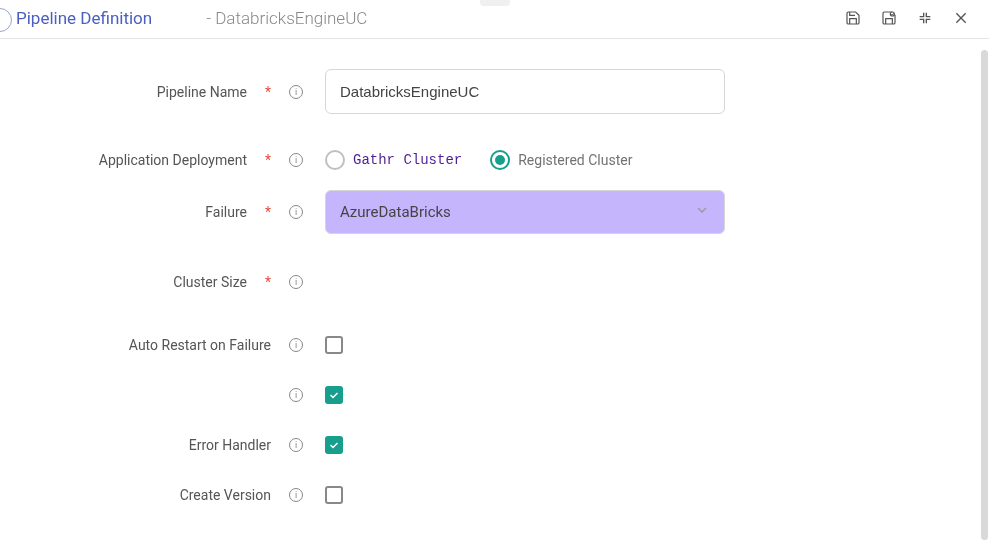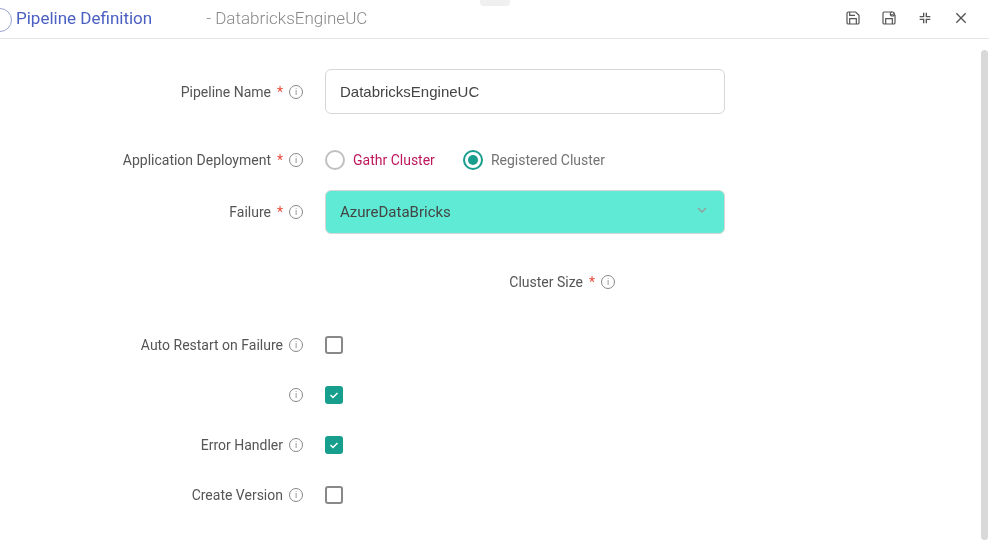--- a/index.html
+++ b/index.html
@@ -99,21 +99,21 @@
     }
     .label-col {
       width: 305px;
       text-align: right;
       padding-right: 22px;
       font-size: 14px;
       color: #555;
       display: flex;
       align-items: center;
       justify-content: flex-end;
-      gap: 4px;
+      gap: 16px;
     }
     .required {
       color: #e74c3c;
       margin-left: 2px;
     }
     .info-icon {
       display: inline-flex;
       align-items: center;
       justify-content: center;
       width: 14px;
@@ -143,21 +143,21 @@
       height: 44px;
       border: 1px solid #d6d6d6;
       border-radius: 6px;
       padding: 0 14px;
       font-size: 15px;
       color: #444;
       display: flex;
       align-items: center;
       justify-content: space-between;
       cursor: pointer;
-      background: #5eead4;
+      background: #c4b5fd;
     }
     .chevron {
       color: #999;
     }
     .radio-group {
       display: flex;
       align-items: center;
       gap: 28px;
     }
     .radio-option {
@@ -183,21 +183,22 @@
       width: 10px;
       height: 10px;
       background: #179e8d;
       border-radius: 50%;
     }
     .radio-label {
       font-size: 14px;
       color: #737373;
     }
     .radio-label.disabled {
-      color: #be185d;
+      color: #4c1d95;
+      font-family: Liberation Mono, monospace;
     }
     .checkbox {
       width: 18px;
       height: 18px;
       border: 2px solid #888;
       border-radius: 3px;
       cursor: pointer;
       display: flex;
       align-items: center;
       justify-content: center;
@@ -301,21 +302,21 @@
         <span>AzureDataBricks</span>
         <span class="chevron">
           <svg width="16" height="16" viewBox="0 0 24 24" fill="none" stroke="currentColor" stroke-width="2">
             <polyline points="6 9 12 15 18 9"></polyline>
           </svg>
         </span>
       </div>
     </div>
   </div>
 
-  <div class="form-row" style="margin-top:40px;flex-direction:column;">
+  <div class="form-row" style="margin-top:40px;">
     <div class="label-col">
       <span>Cluster Size</span>
       <span class="required">*</span>
       <span class="info-icon">i</span>
     </div>
   </div>
 
   <div class="form-row check-row" style="margin-top:46px;">
     <div class="label-col">
       <span>Auto Restart on Failure</span>

